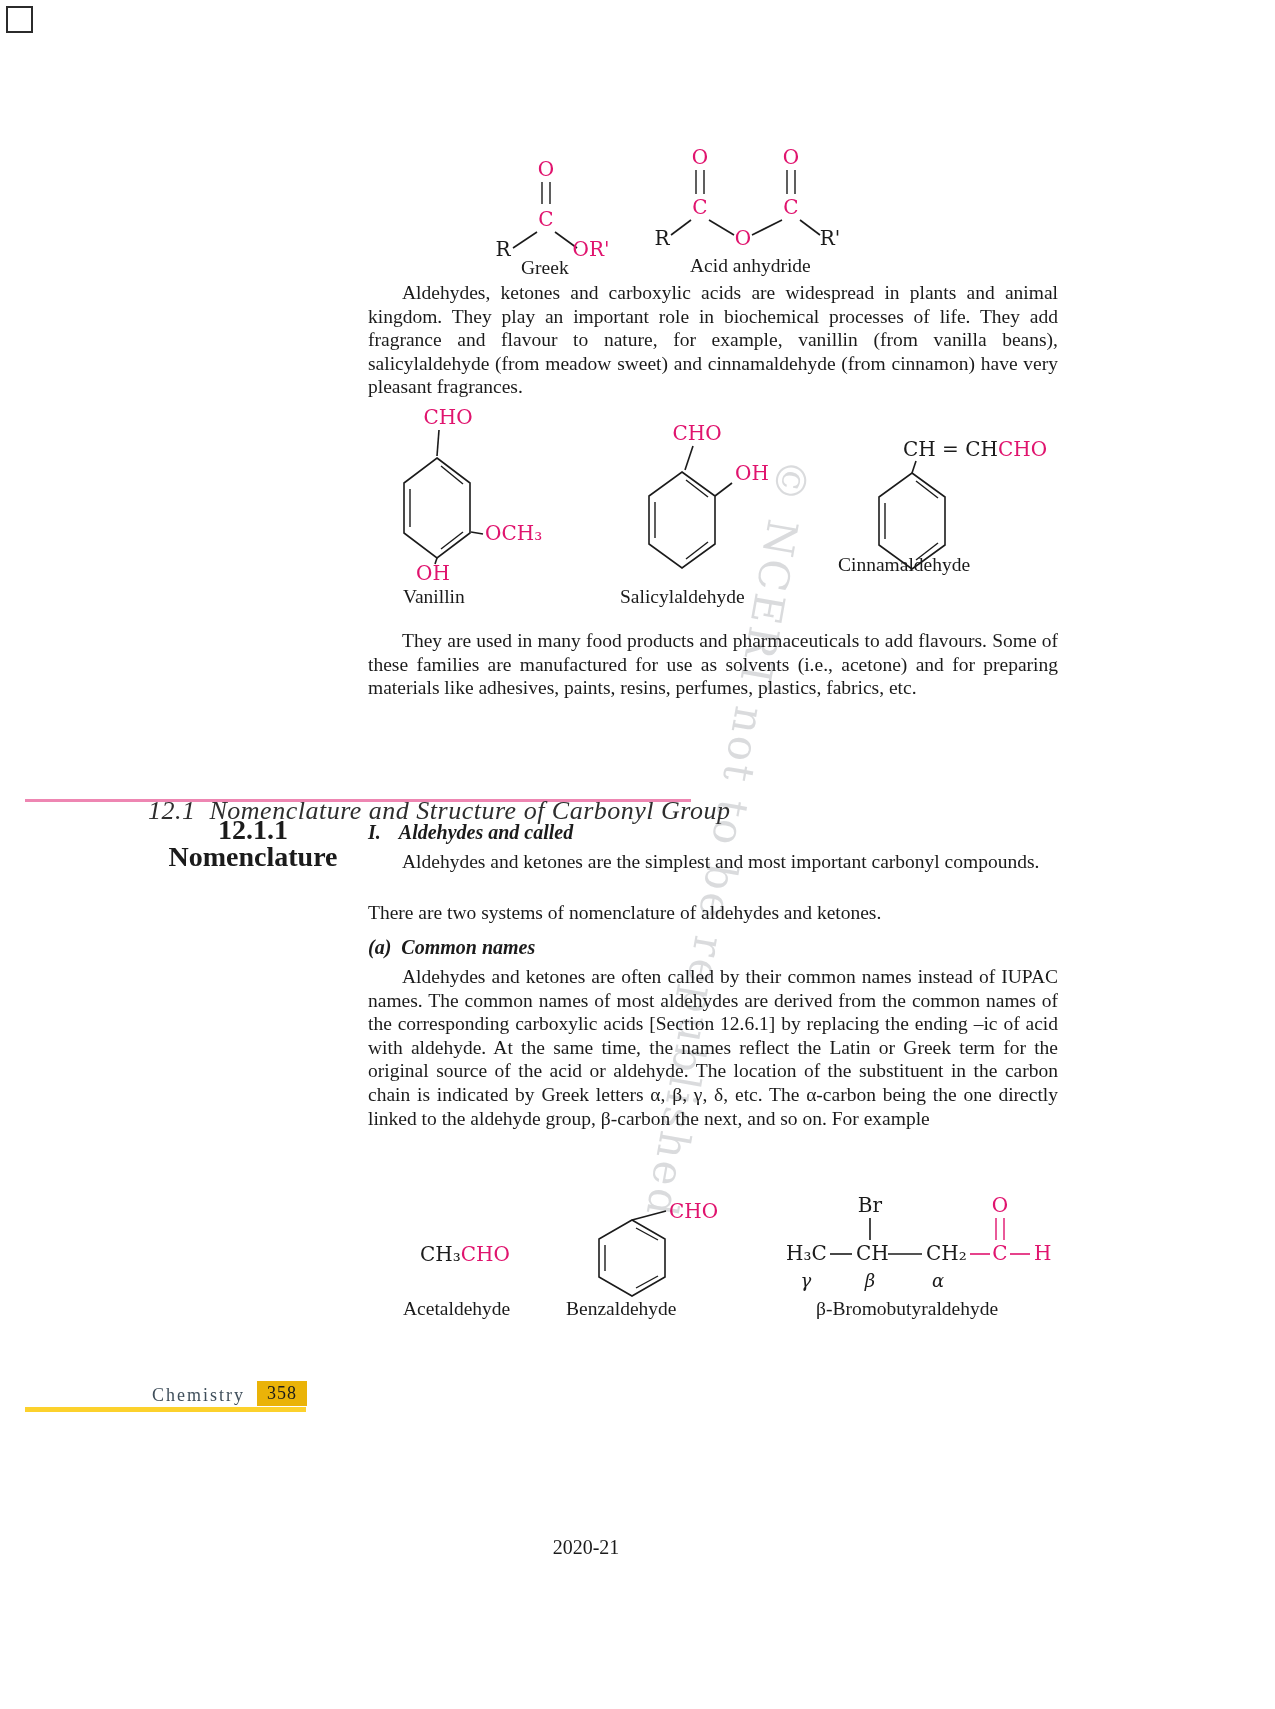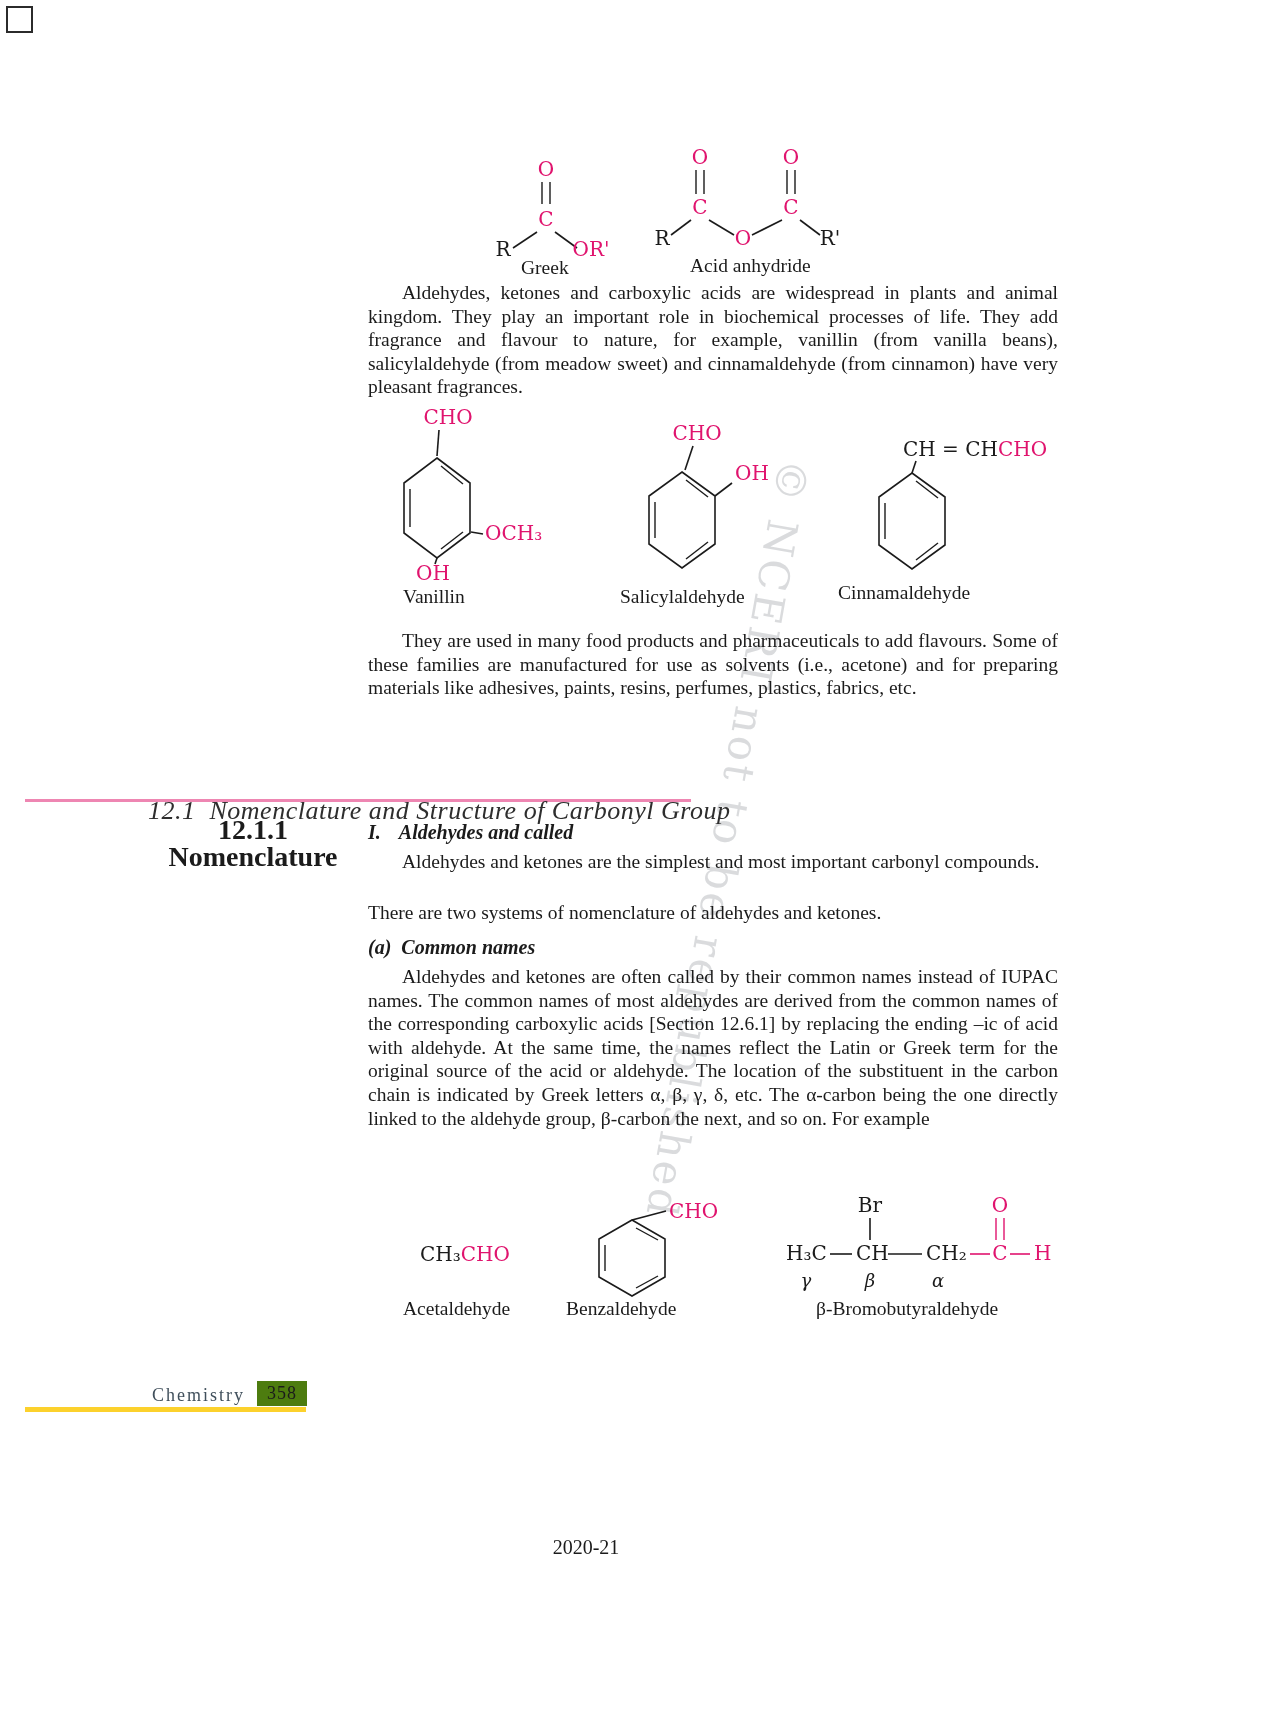--- a/index.html
+++ b/index.html
@@ -29,21 +29,21 @@
   .pk-t { color:#e0146e; }
   .section-heading {
     position:absolute; left:148px; top:756px; font-size:26px; font-style:italic;
     color:#2e2e2e; letter-spacing:.5px; z-index:1; white-space:nowrap;margin-top:40px;
   }
   .section-heading .secnum { margin-right:14px; }
   .pink-rule { position:absolute; left:25px; top:799px; width:666px; height:3px; background:#ee86b2; z-index:0; }
   .subsection { position:absolute; left:148px; top:816px; width:210px; font-size:28px; font-weight:bold; line-height:27px; z-index:1;text-align:center; }
   .sub-head { position:absolute; left:368px; display:flex; font-size:20px; font-weight:bold; font-style:italic; z-index:1; }
   .footer-subject { position:absolute; left:152px; top:1385px; font-size:18px; letter-spacing:2px; color:#41505c; z-index:1; }
-  .footer-chip { position:absolute; left:257px; top:1381px; background:#4d7c0f; padding:2px 10px; font-size:18px; letter-spacing:1px; color:#1b1b1b; z-index:1; }
+  .footer-chip { position:absolute; left:257px; top:1381px; background:#eab308; padding:2px 10px; font-size:18px; letter-spacing:1px; color:#1b1b1b; z-index:1; }
   .footer-bar { position:absolute; left:25px; top:1407px; width:281px; height:5px; background:#fcd12c; z-index:1; }
   .footer-year { position:absolute; left:0; top:1536px; width:1172px; text-align:center; font-size:20px; z-index:1; }
 </style>
 </head>
 <body>
 
 <div class="page">
 
   <div class="watermark">© NCERT not to be republished</div>
   <div class="corner-mark"></div>
@@ -108,21 +108,21 @@
   <div class="struct-label" style="left:620px;top:586px">Salicylaldehyde</div>
 
   <div class="formula" style="left:903px;top:437px"><span>CH = CH</span><span class="pk-t">CHO</span></div>
   <svg class="struct" style="left:876px;top:458px" width="100" height="115" viewBox="0 0 100 115">
     <line x1="36" y1="15" x2="40" y2="3"></line>
     <polygon points="36,15 69,39 69,87 36,111 3,87 3,39"></polygon>
     <line class="dbl" x1="40" y1="23" x2="62" y2="40"></line>
     <line class="dbl" x1="62" y1="85" x2="40" y2="102"></line>
     <line class="dbl" x1="9" y1="81" x2="9" y2="45"></line>
   </svg>
-  <div class="struct-label" style="left:838px;top:582px">Cinnamaldehyde</div>
+  <div class="struct-label" style="left:838px;top:554px">Cinnamaldehyde</div>
 
   <div class="para indent" style="top:629px">They are used in many food products and pharmaceuticals to add flavours. Some of these families are manufactured for use as solvents (i.e., acetone) and for preparing materials like adhesives, paints, resins, perfumes, plastics, fabrics, etc.</div>
 
   <div class="section-heading">
     <span class="secnum">12.1</span><span>Nomenclature and Structure of Carbonyl Group</span>
   </div>
   <div class="pink-rule"></div>
 
   <div class="subsection">
     <div>12.1.1</div>

